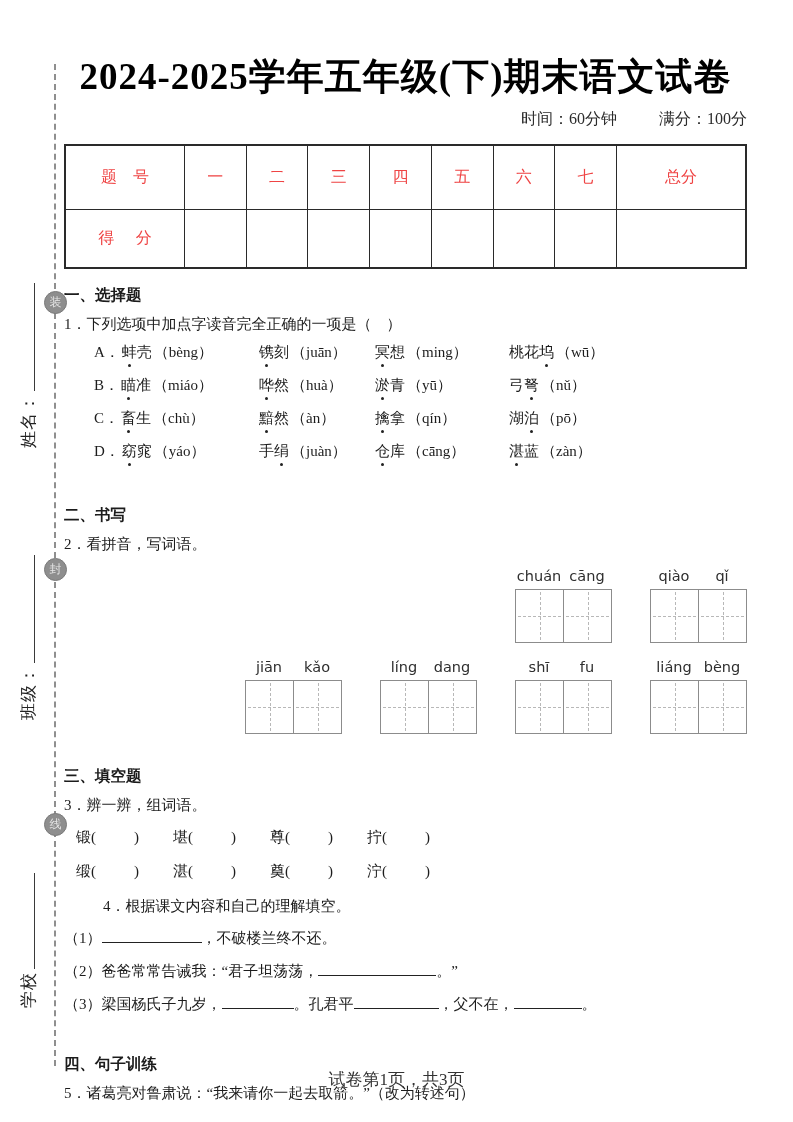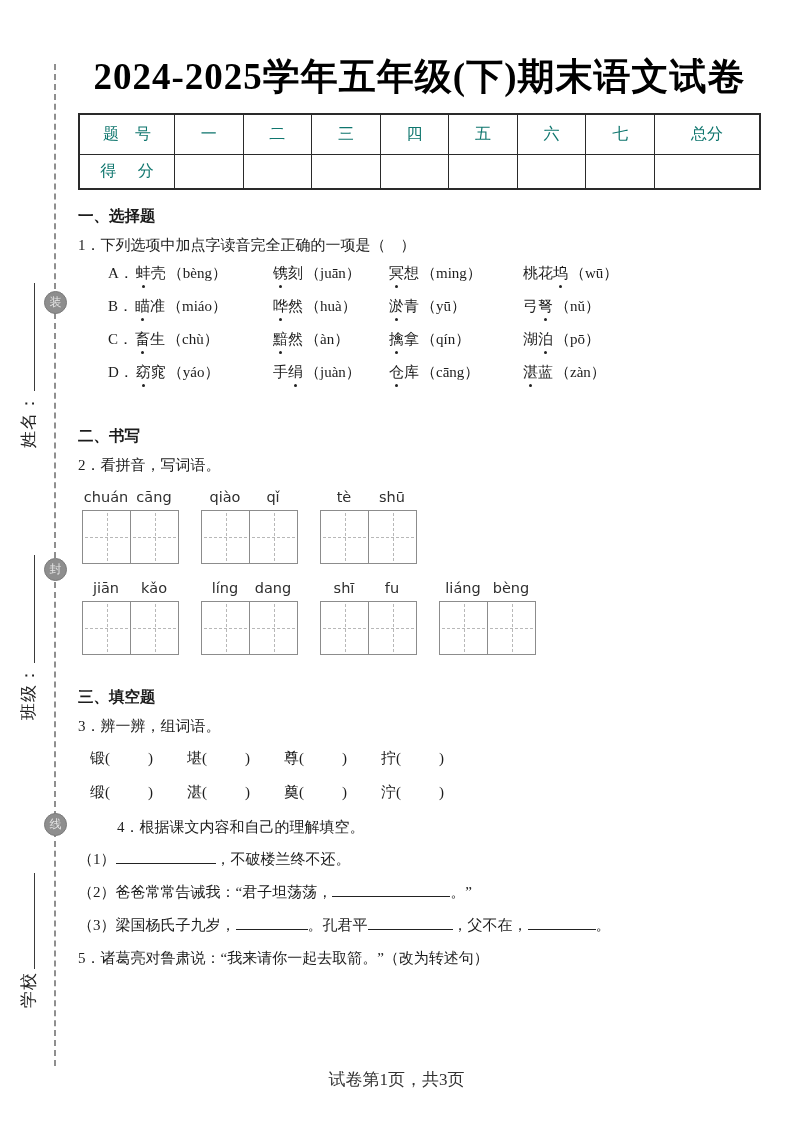--- a/index.html
+++ b/index.html
@@ -33,38 +33,38 @@
   }
   .mfield .blankline{
     display:inline-block;height:13px;margin-left:3px;
     border-bottom:1.5px solid #3a3a3a;
   }
   .mfield-name{left:-63px;top:345px;width:182px;}
   .mfield-class{left:-63px;top:617px;width:182px;}
   .mfield-school{left:-53px;top:915px;width:162px;}
 
   
-  .main{position:absolute;left:78px;top:0;width:683px;}
+  .main{position:absolute;left:64px;top:0;width:683px;}
   .doc-title{
     margin:56px 0 0 0;text-align:center;
     font-size:37px;font-weight:900;line-height:1.15;color:#000;
     letter-spacing:1px;
   }
   .doc-meta{
     margin-top:10px;text-align:right;font-size:16px;color:#2b2b2b;
   }
   .doc-meta .meta-score{margin-left:42px;}
 
   table.score-table{
     margin-top:14px;width:100%;border-collapse:collapse;
     border:2px solid #2a2a2a;table-layout:fixed;
   }
   table.score-table td{
-    border:1px solid #2a2a2a;text-align:center;font-size:16px;color:#0f766e;
-    padding:4px;
+    border:1px solid #2a2a2a;text-align:center;font-size:16px;color:#ef4444;
+    padding:16px;
   }
   table.score-table tr.r1 td{height:31px;}
   table.score-table tr.r2 td{height:25px;font-family:Liberation Mono, monospace;}
   table.score-table td.rowlabel{width:86px;letter-spacing:6px;text-indent:6px;}
   table.score-table td.lastcol{width:96px;}
 
   .content{font-size:15px;line-height:20px;}
   .sec-title{font-weight:bold;font-size:15.5px;margin:0;}
   .sec1-title{margin-top:16px;}
   .sec2-title{margin-top:44px;}
@@ -80,21 +80,21 @@
   }
   .opt-label{margin-right:2px;}
   .ch{position:relative;display:inline-block;}
   .ch.dot::after{
     content:"";position:absolute;left:50%;bottom:-5px;width:3px;height:3px;
     margin-left:-1.5px;border-radius:50%;background:#222;
   }
   .py{margin-left:2px;}
 
   
-  .pair-row{display:flex;gap:22px;margin:14px 0 0 4px;}
+  .pair-row{display:flex;gap:38px;margin:14px 0 0 4px;justify-content:flex-end;}
   .pair-row.first{margin-top:12px;}
   .pair-group{display:flex;flex-direction:column;}
   .py-labels{
     display:flex;margin-bottom:3px;
     font-family:"DejaVu Sans","Liberation Sans",sans-serif;
     font-size:14.5px;color:#2e2e2e;
   }
   .py-labels span{width:48px;text-align:center;}
   .tzg{display:flex;border:1px solid #8c8c8c;}
   .tzg-cell{width:47px;height:52px;position:relative;}
@@ -156,20 +156,23 @@
   </div>
   <div class="mfield mfield-school">
     <span>学校</span>
       <span class="blankline" style="width:96px"></span>
   </div>
 
   <div class="main">
 
     <h1 class="doc-title">2024-2025学年五年级(下)期末语文试卷</h1>
 
+    <div class="doc-meta">
+      <span class="meta-time">时间：60分钟</span><span class="meta-score">满分：100分</span>
+    </div>
 
     <table class="score-table">
       <tbody>
         <tr class="r1">
           <td class="rowlabel">题 号</td>
         <td>一</td>
             <td>二</td>
             <td>三</td>
             <td>四</td>
             <td>五</td>
@@ -239,30 +242,20 @@
             <div class="pair-group">
               <div class="py-labels">
                 <span>qiào</span>
                 <span>qǐ</span>
               </div>
               <div class="tzg">
                 <div class="tzg-cell"></div>
                 <div class="tzg-cell"></div>
               </div>
             </div>
-            <div class="pair-group">
-              <div class="py-labels">
-                <span>tè</span>
-                <span>shū</span>
-              </div>
-              <div class="tzg">
-                <div class="tzg-cell"></div>
-                <div class="tzg-cell"></div>
-              </div>
-            </div>
           </div>
           <div class="pair-row">
             <div class="pair-group">
               <div class="py-labels">
                 <span>jiān</span>
                 <span>kǎo</span>
               </div>
               <div class="tzg">
                 <div class="tzg-cell"></div>
                 <div class="tzg-cell"></div>
@@ -318,20 +311,21 @@
           </div>
         </div>
 
       <div class="stem q4-stem">4．根据课文内容和自己的理解填空。</div>
       <div class="q4-lines">
           <div class="fill-line"><span class="seg">（1）</span><span class="blank" style="width: 100px;"></span><span class="seg">，不破楼兰终不还。</span></div>
           <div class="fill-line"><span class="seg">（2）爸爸常常告诫我：“君子坦荡荡，</span><span class="blank" style="width: 118px;"></span><span class="seg">。”</span></div>
           <div class="fill-line"><span class="seg">（3）梁国杨氏子九岁，</span><span class="blank" style="width: 72px;"></span><span class="seg">。孔君平</span><span class="blank" style="width: 85px;"></span><span class="seg">，父不在，</span><span class="blank" style="width: 68px;"></span><span class="seg">。</span></div>
         </div>
 
+      <div class="sec-title sec4-title">四、句子训练</div>
       <div class="stem">5．诸葛亮对鲁肃说：“我来请你一起去取箭。”（改为转述句）</div>
 
     </div>
   </div>
 
   <div class="footer">试卷第1页，共3页</div>
 
 </div>
 
 </body></html>

